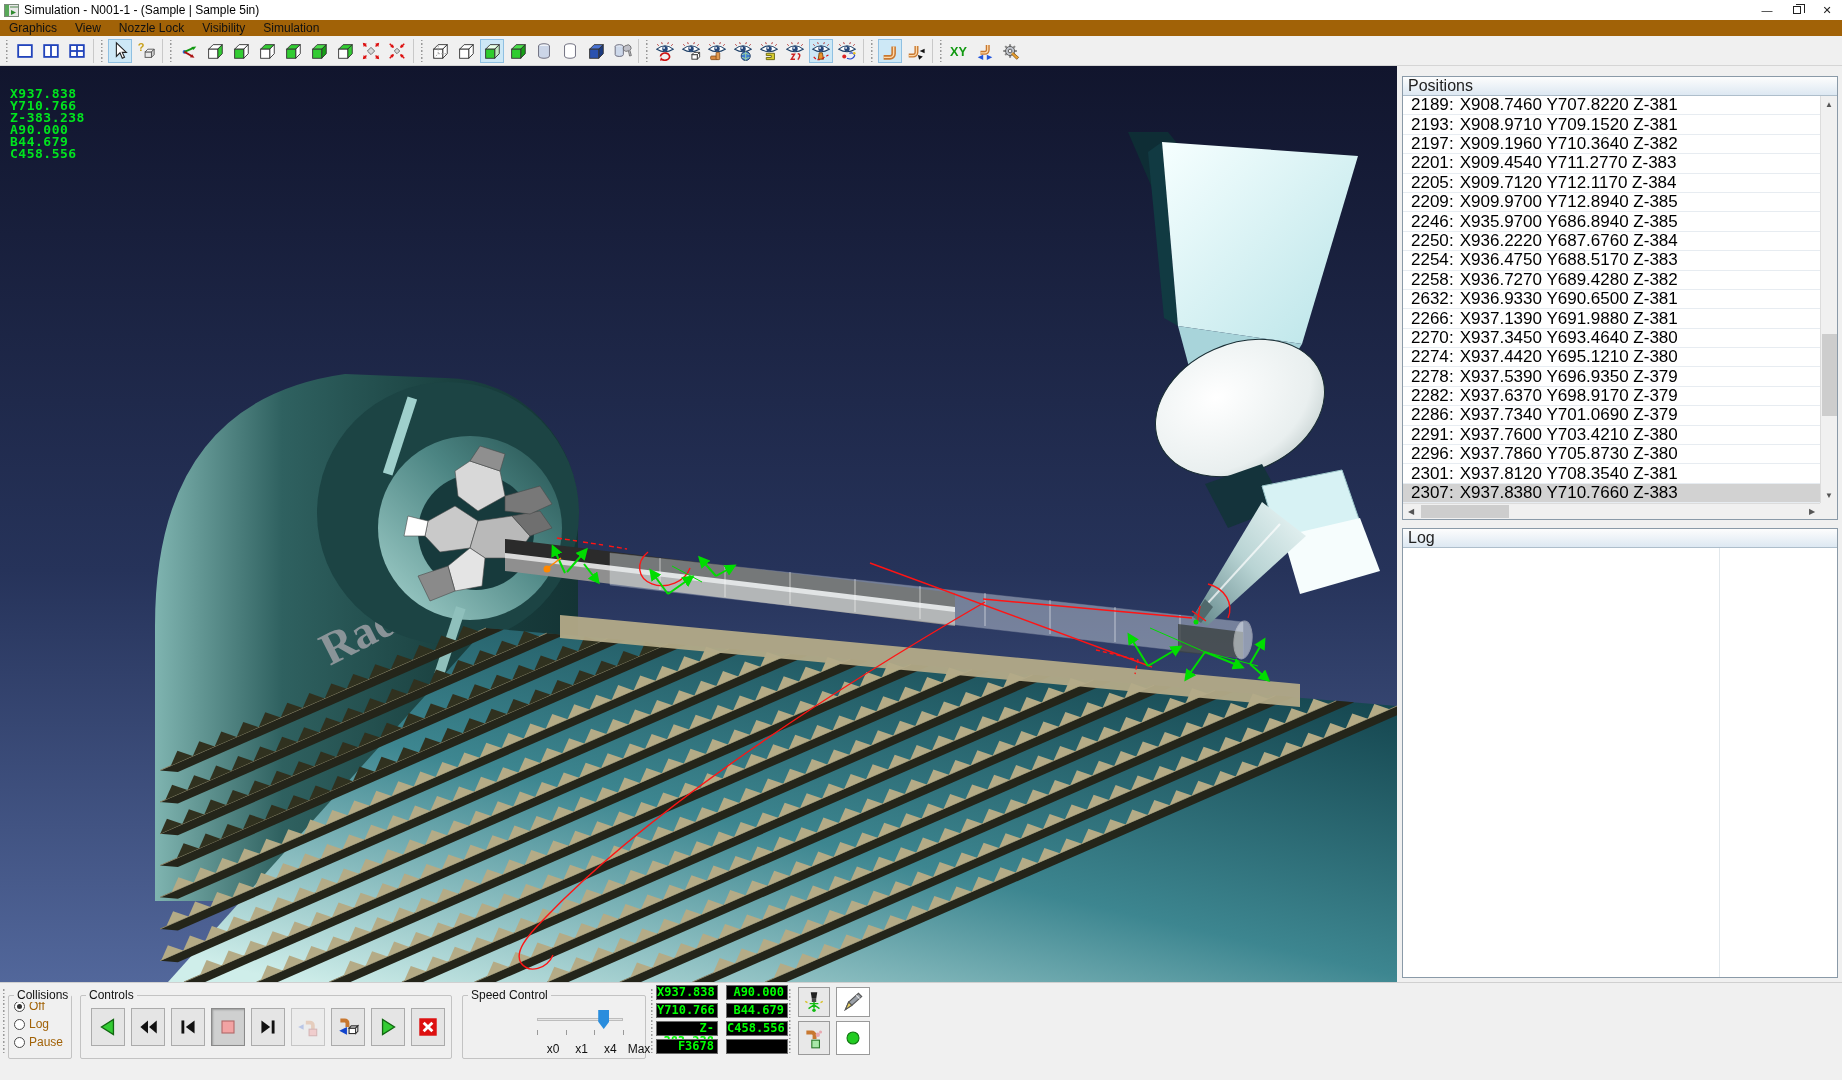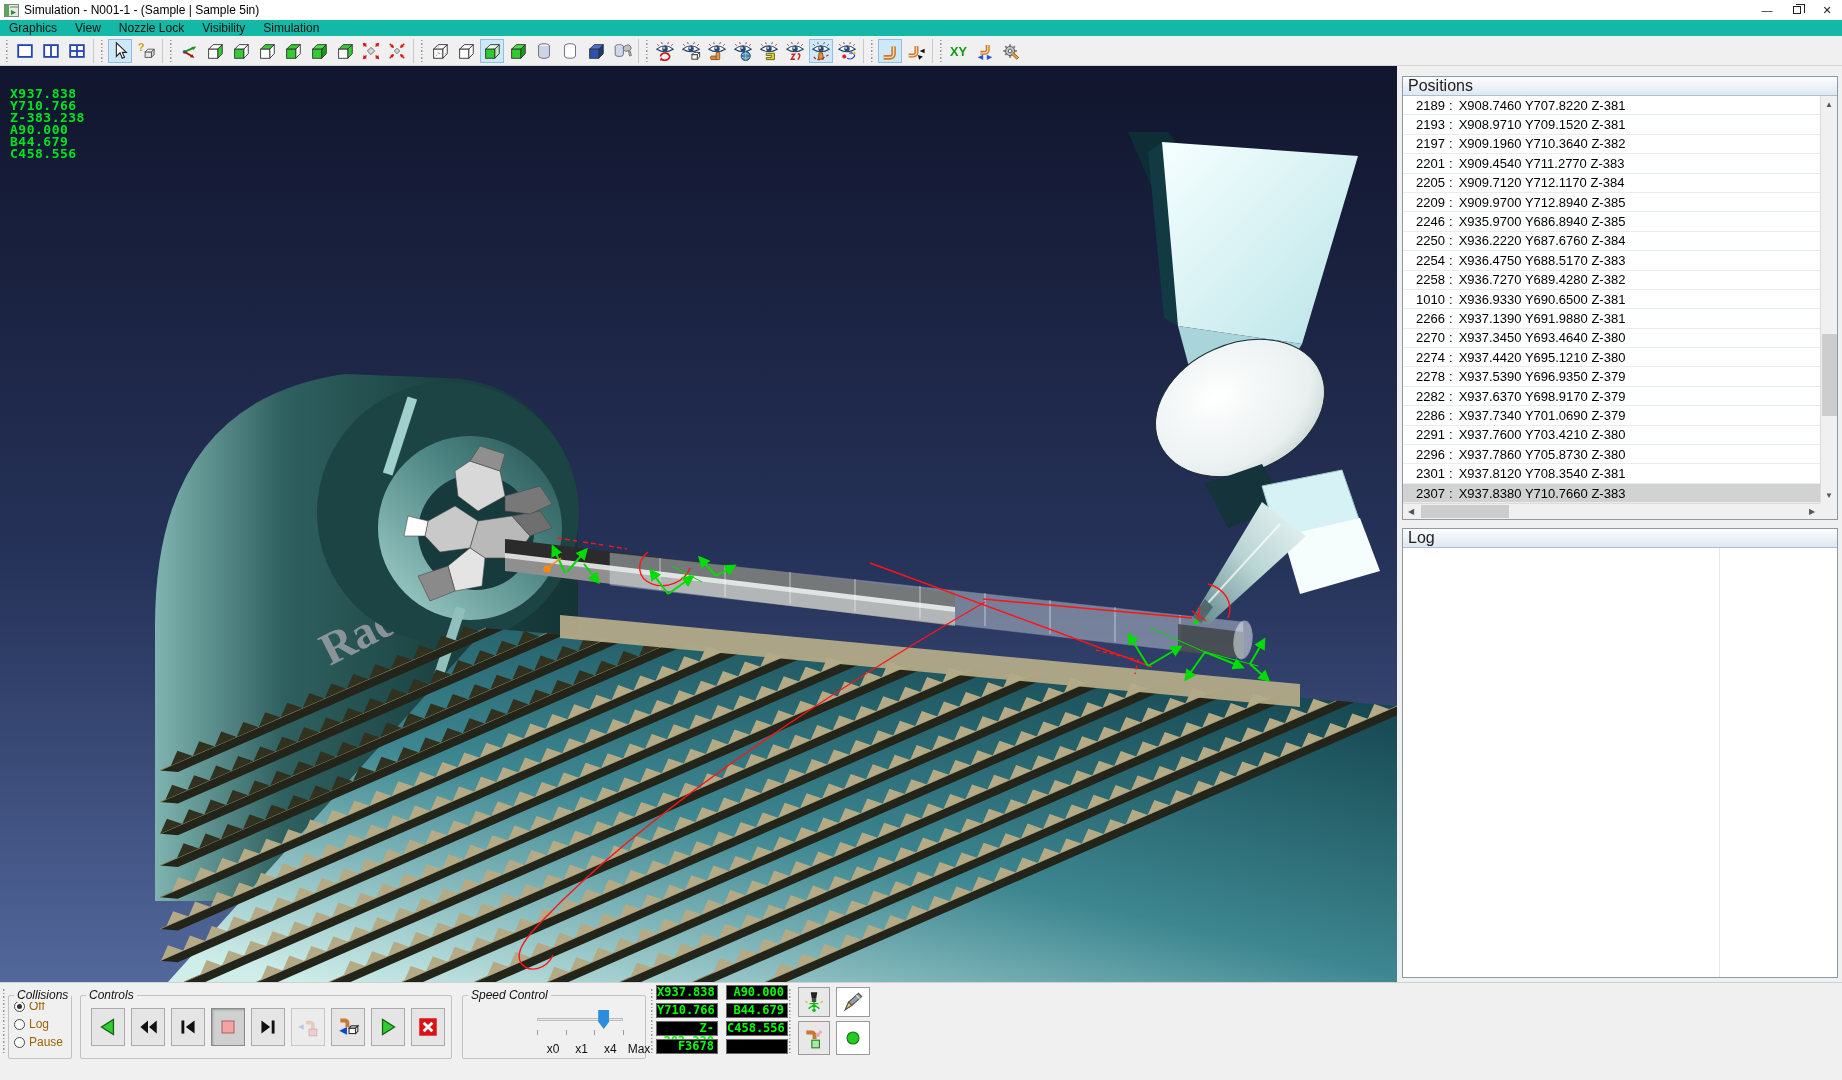--- a/index.html
+++ b/index.html
@@ -9,21 +9,21 @@
   
   .titlebar{position:absolute;left:0;top:0;width:100%;height:20px;background:#ffffff;
     display:flex;align-items:center;font-size:12px;color:#000;}
   .titlebar .appicon{width:15px;height:15px;margin:0 5px 0 4px;}
   .win-btns{margin-left:auto;display:flex;height:100%;}
   .win-btn{width:30px;height:100%;display:flex;align-items:center;justify-content:center;
     font-size:11px;color:#222;cursor:default;}
   .restore-glyph{width:8px;height:8px;border:1px solid #222;position:relative;background:#fff;}
   .restore-glyph::before{content:"";position:absolute;left:2px;top:-3px;width:8px;height:8px;border:1px solid #222;border-bottom:none;border-left:none;}
   
-  .menubar{position:absolute;left:0;top:20px;width:100%;height:16px;background:#14b8a6;
+  .menubar{position:absolute;left:0;top:20px;width:100%;height:16px;background:#a16207;
     display:flex;align-items:center;font-size:12px;}
   .menu-item{padding:0 9px;height:16px;line-height:16px;color:#111;}
   
   .toolbar{position:absolute;left:0;top:36px;width:100%;height:30px;background:#f0f0f0;
     border-bottom:1px solid #d5d5d5;display:flex;align-items:center;padding-left:2px;}
   .tb-grip{width:4px;height:22px;margin:0 3px;
     background-image:repeating-linear-gradient(#9a9a9a 0 1.5px,transparent 1.5px 3.5px);
     background-size:1.5px 100%;background-repeat:repeat-y;background-position:1px 0;}
   .tb-sep{width:1px;height:24px;background:#c9c9c9;margin:0 3px;}
   .tb-btn{width:24px;height:24px;display:flex;align-items:center;justify-content:center;
@@ -36,21 +36,21 @@
   .axis-overlay{position:absolute;left:10px;top:22px;color:#00e41e;
     font-family:"DejaVu Sans Mono",monospace;font-weight:bold;font-size:13px;line-height:12px;
     letter-spacing:0.5px;}
   
   .sidepanel{position:absolute;left:1397px;top:66px;width:445px;height:916px;background:#f0f0f0;}
   .panel{position:absolute;left:5px;width:436px;border:1px solid #8a9aa8;background:#fff;}
   .panel-header{height:19px;line-height:18px;padding-left:5px;font-size:16px;color:#222;
     background:linear-gradient(#fdfdfd,#dde8f2);border-bottom:1px solid #aebecb;}
   .panel-positions{top:10px;height:444px;}
   .pos-list{position:absolute;left:0;top:19px;right:17px;bottom:16px;overflow:hidden;background:#fff;}
-  .pos-row{height:19.4px;display:flex;align-items:center;font-size:13px;color:#000;
+  .pos-row{height:19.4px;display:flex;align-items:center;font-size:17px;color:#000;
     border-bottom:1px solid #e7ecf1;padding-left:8px;white-space:nowrap;overflow:hidden;}
   .pos-row.selected{background:#d2d2d2;}
   .pos-id{width:34px;text-align:right;}
   .pos-colon{padding:0 6px 0 4px;}
   
   .vscroll{position:absolute;right:0;top:19px;bottom:16px;width:17px;background:#f0f0f0;border-left:1px solid #dcdcdc;}
   .vscroll .arrow{position:absolute;left:0;width:100%;height:16px;display:flex;align-items:center;justify-content:center;font-size:8px;color:#555;}
   .vscroll .arrow.up{top:0;} .vscroll .arrow.down{bottom:0;}
   .vscroll .thumb{position:absolute;left:1px;width:15px;background:#cdcdcd;}
   .hscroll{position:absolute;left:0;bottom:0;height:16px;right:17px;background:#f0f0f0;border-top:1px solid #dcdcdc;}
@@ -60,21 +60,21 @@
   .scroll-corner{position:absolute;right:0;bottom:0;width:17px;height:16px;background:#f0f0f0;}
   .panel-log{top:462px;height:450px;}
   .log-body{position:absolute;left:0;top:19px;right:0;bottom:0;background:#fff;}
   .log-body::before{content:"";position:absolute;left:316px;top:0;bottom:0;width:1px;background:#e2e8ec;}
   
   .bottombar{position:absolute;left:0;top:982px;width:100%;height:98px;background:#f0f0f0;border-top:1px solid #d0d0d0;}
   .bb-grip{position:absolute;top:6px;height:66px;width:4px;
     background-image:repeating-linear-gradient(#9a9a9a 0 1.5px,transparent 1.5px 3.5px);
     background-size:1.5px 100%;background-repeat:repeat-y;background-position:1px 0;}
   .groupbox{position:absolute;border:1px solid #c3c3c3;border-radius:2px;}
-  .gb-label{position:absolute;top:-8px;left:5px;background:#f0f0f0;padding:0 3px;font-size:12px;color:#111;font-style:italic;}
+  .gb-label{position:absolute;top:-8px;left:5px;background:#f0f0f0;padding:0 3px;font-size:12px;color:#111;}
   .gb-collisions{left:8px;top:12px;width:64px;height:64px;}
   .radio-row{display:flex;align-items:center;font-size:12px;height:16px;margin:2px 0 0 5px;color:#a16207;}
   .radio{width:11px;height:11px;border:1px solid #4a4a4a;border-radius:50%;margin-right:4px;
     display:inline-flex;align-items:center;justify-content:center;background:#fff;flex:0 0 auto;}
   .radio.on::before{content:"";width:5px;height:5px;border-radius:50%;background:#333;}
   .gb-controls{left:80px;top:12px;width:372px;height:64px;}
   .ctl-row{display:flex;align-items:center;height:100%;padding-left:10px;}
   .ctl-btn{width:34px;height:38px;margin-right:6.5px;background:#e5e5e5;border:1px solid #ababab;
     display:flex;align-items:center;justify-content:center;padding:0;}
   .ctl-btn svg{width:24px;height:24px;}
@@ -1077,21 +1077,21 @@
             <span class="pos-id">2254</span>
             <span class="pos-colon">:</span>
             <span>X936.4750 Y688.5170 Z-383</span>
           </div>
           <div class="pos-row">
             <span class="pos-id">2258</span>
             <span class="pos-colon">:</span>
             <span>X936.7270 Y689.4280 Z-382</span>
           </div>
           <div class="pos-row">
-            <span class="pos-id">1010</span>
+            <span class="pos-id">2632</span>
             <span class="pos-colon">:</span>
             <span>X936.9330 Y690.6500 Z-381</span>
           </div>
           <div class="pos-row">
             <span class="pos-id">2266</span>
             <span class="pos-colon">:</span>
             <span>X937.1390 Y691.9880 Z-381</span>
           </div>
           <div class="pos-row">
             <span class="pos-id">2270</span>

